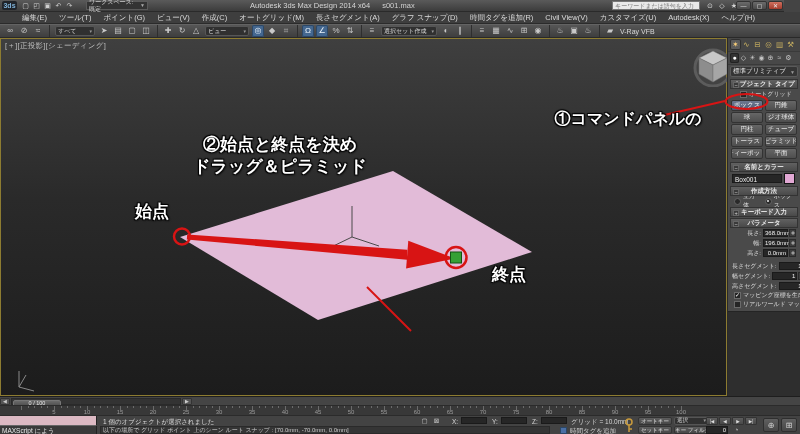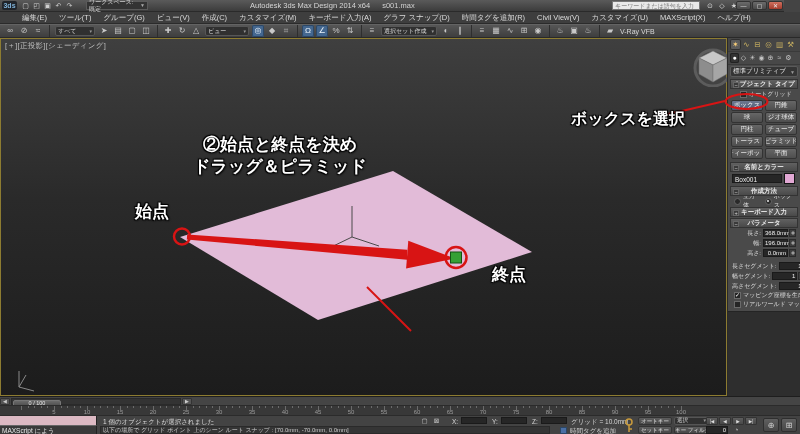--- a/index.html
+++ b/index.html
@@ -174,30 +174,30 @@
     <div class="winbtns">
       <div class="winbtn">—</div>
       <div class="winbtn">▢</div>
       <div class="winbtn close">✕</div>
     </div>
   </div>
 
   <div class="menubar">
       <span class="mitem">編集(E)</span>
       <span class="mitem">ツール(T)</span>
-      <span class="mitem">グループ(G)</span>
+      <span class="mitem">ポイント(G)</span>
       <span class="mitem">ビュー(V)</span>
       <span class="mitem">作成(C)</span>
-      <span class="mitem">カスタマイズ(M)</span>
-      <span class="mitem">キーボード入力(A)</span>
+      <span class="mitem">オートグリッド(M)</span>
+      <span class="mitem">長さセグメント(A)</span>
       <span class="mitem">グラフ スナップ(D)</span>
       <span class="mitem">時間タグを追加(R)</span>
       <span class="mitem">Civil View(V)</span>
       <span class="mitem">カスタマイズ(U)</span>
-      <span class="mitem">MAXScript(X)</span>
+      <span class="mitem">Autodesk(X)</span>
       <span class="mitem">ヘルプ(H)</span>
     </div>
 
   <div class="toolbar">
       <span class="ticon">∞</span>
       <span class="ticon">⊘</span>
       <span class="ticon">≈</span>
       <span class="tsep"></span>
       <span class="tdd" style="width: 40px;">
         <span>すべて</span>
@@ -590,20 +590,20 @@
     <line x1="660" y1="116" x2="725" y2="101" stroke="#d81414" stroke-width="2"></line>
     <ellipse cx="746.5" cy="101.5" rx="21" ry="7.5" fill="none" stroke="#d81414" stroke-width="2"></ellipse>
     <line x1="411" y1="331" x2="367" y2="287" stroke="#d81414" stroke-width="2"></line>
   </svg>
 
   <div class="ann" id="ann-step2">
     <div>②始点と終点を決め</div>
     <div>ドラッグ＆ピラミッド</div>
   </div>
   <div class="ann" id="ann-step1">
-    <div>ボックスを選択</div>
+    <div>①コマンドパネルの</div>
   </div>
   <div class="ann" id="ann-start">始点</div>
   <div class="ann" id="ann-end">終点</div>
   <div class="ann" id="ann-bottom">
   </div>
 
 </div>
 
 </body></html>

